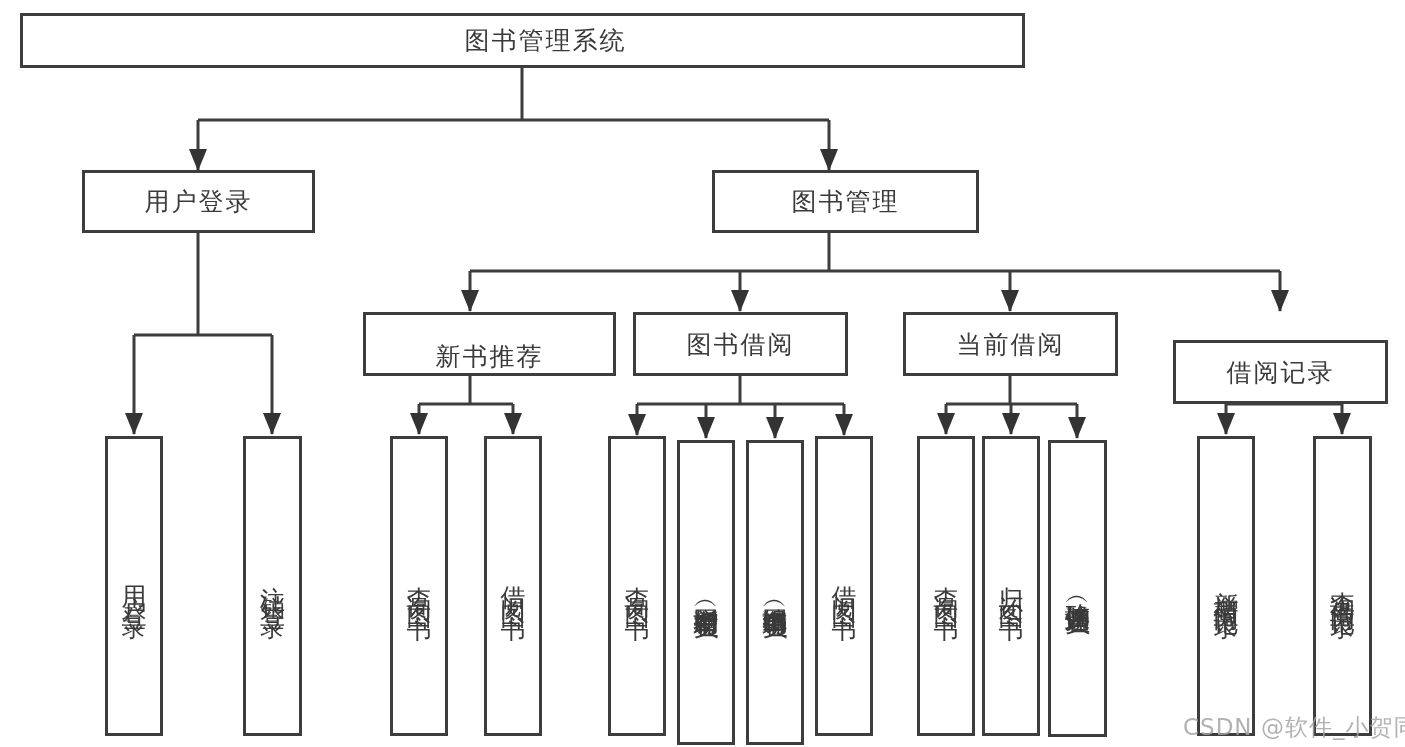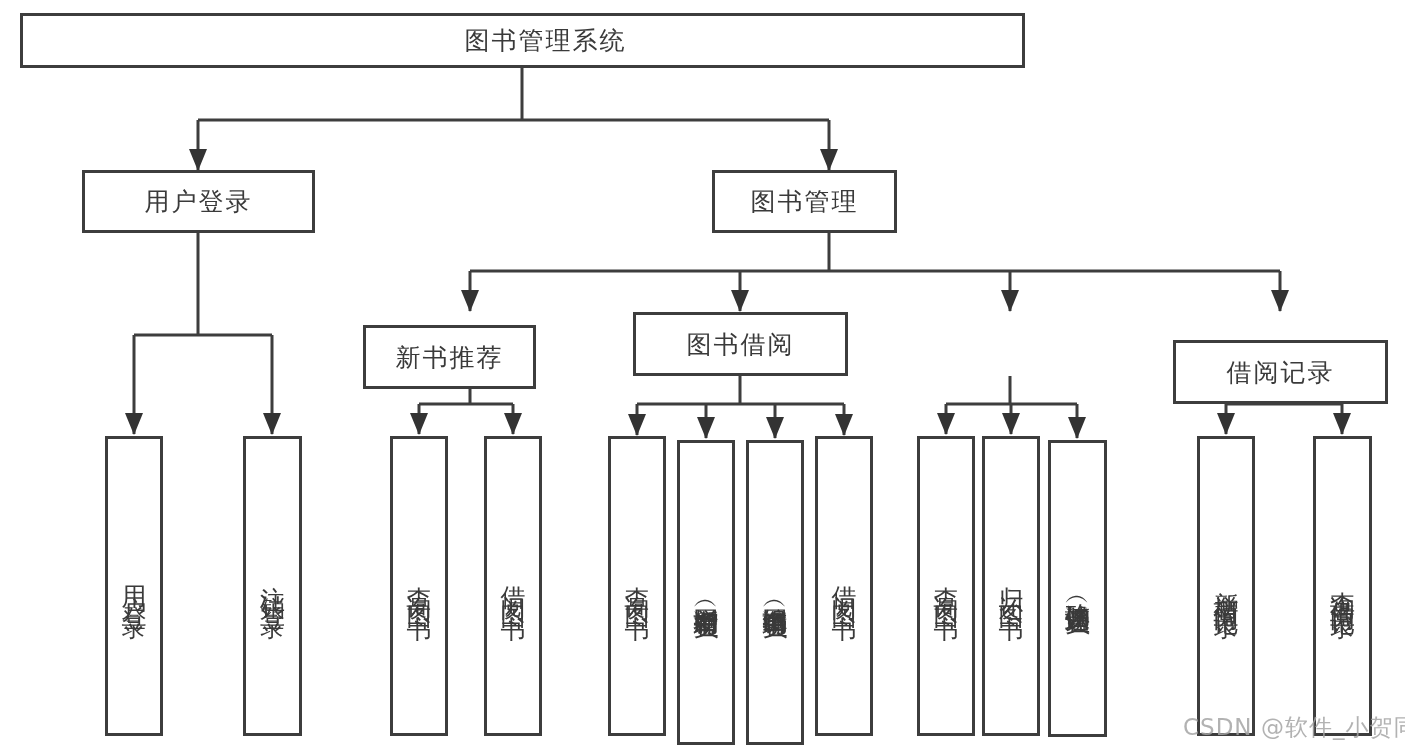--- a/index.html
+++ b/index.html
@@ -87,29 +87,32 @@
     <path d="M1342 404 L1342 434" marker-end="url(#ah)"></path>
   </svg>
 
   <div class="node hnode" style="left:20px;top:13px;width:1005px;height:55px;padding-left:46px;">
     <span>图书管理系统</span>
   </div>
 
   <div class="node hnode" style="left:82px;top:170px;width:233px;height:63px;">
     <span>用户登录</span>
   </div>
-  <div class="node hnode" style="left:712px;top:170px;width:185px;height:63px;">
+  <div class="node hnode" style="left:712px;top:170px;width:267px;height:63px;">
     <span>图书管理</span>
   </div>
 
-  <div class="node hnode" style="left:363px;top:325px;width:173px;height:64px;">
+  <div class="node hnode" style="left:363px;top:312px;width:253px;height:64px;align-items:flex-end;">
     <span>新书推荐</span>
   </div>
   <div class="node hnode" style="left:633px;top:312px;width:215px;height:64px;align-items:center;">
     <span>图书借阅</span>
+  </div>
+  <div class="node hnode" style="left:903px;top:312px;width:215px;height:64px;">
+    <span>当前借阅</span>
   </div>
   <div class="node hnode" style="left:1173px;top:312px;width:215px;height:64px;margin-top:28px;">
     <span>借阅记录</span>
   </div>
 
   <div class="node leaf sp-wide" style="left:105px;top:436px;width:58px;height:300px;">
     <span>用户登录</span>
   </div>
   <div class="node leaf sp-wide" style="left:243px;top:436px;width:59px;height:300px;">
     <span>注销登录</span>

